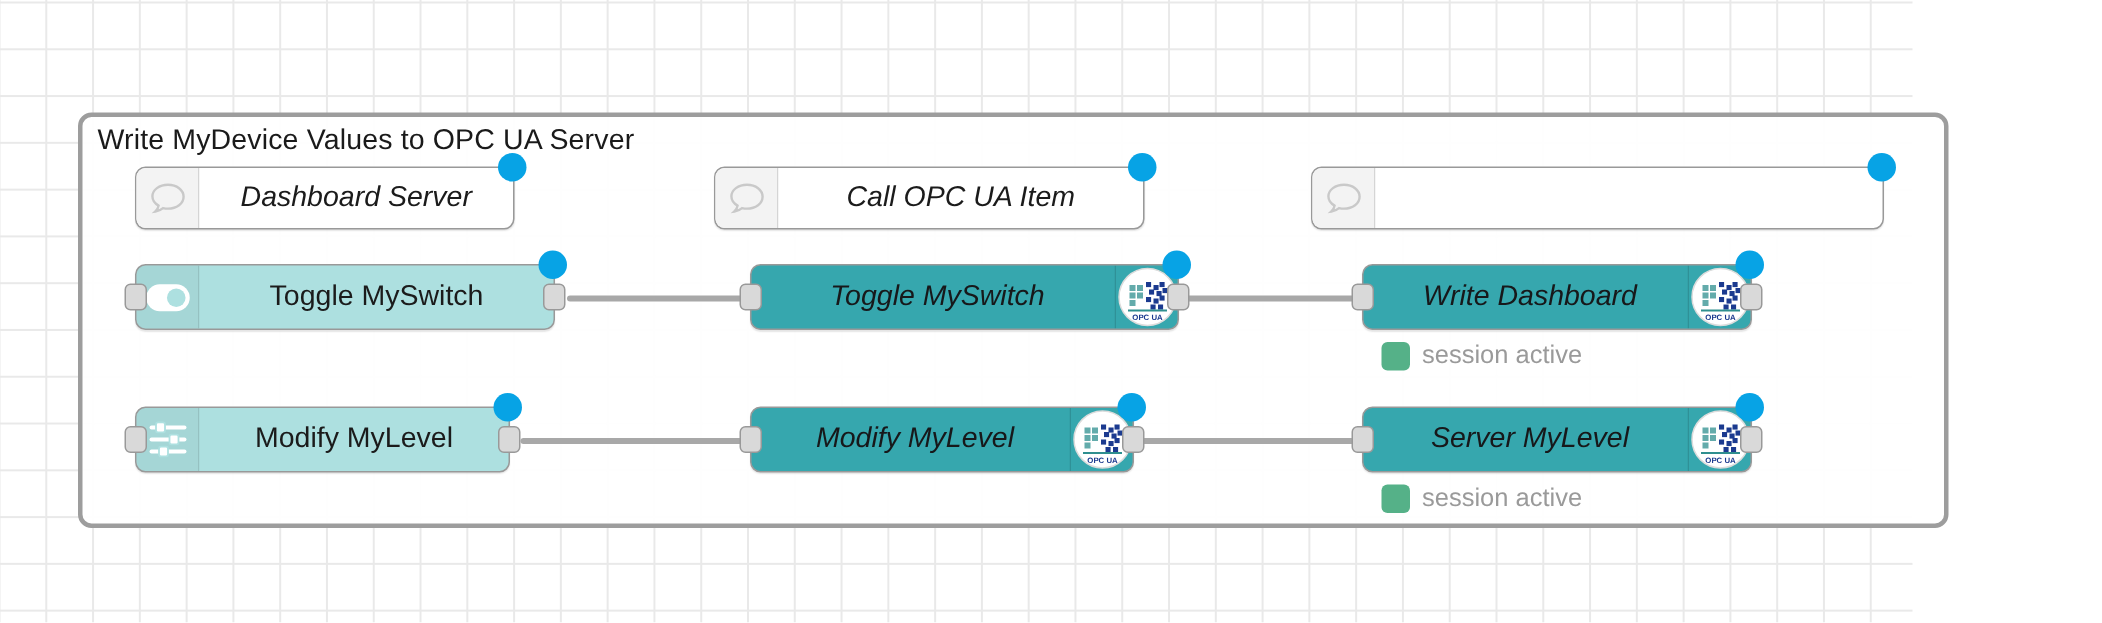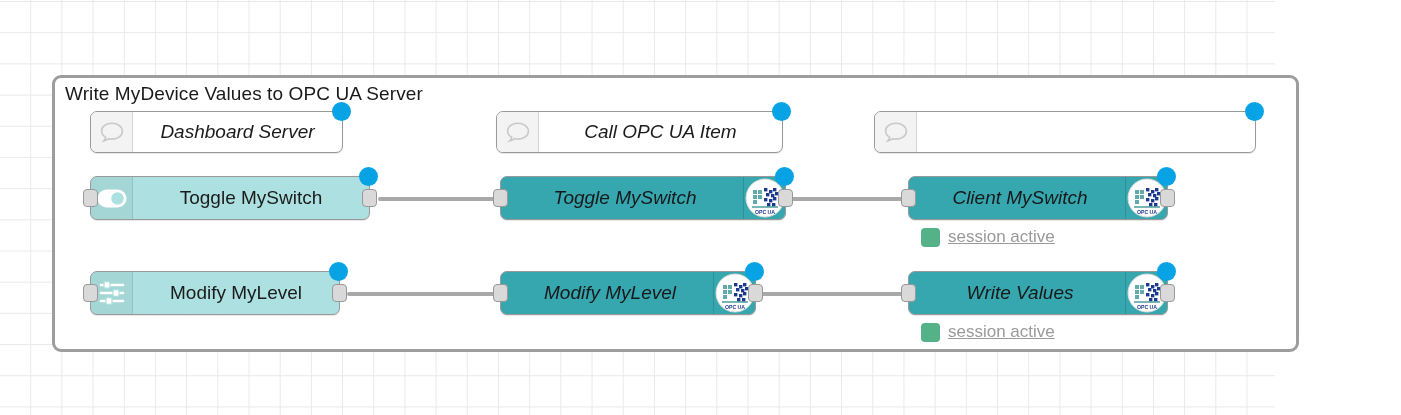--- a/index.html
+++ b/index.html
@@ -180,21 +180,20 @@
   .session-swatch {
     width: 19px;
     height: 19px;
     border-radius: 4px;
     background: #55b188;
   }
   .session-text {
     font-size: 17px;
     color: #9a9a9a;
     white-space: nowrap;
-    text-decoration: underline;
   }
 
   
   .icon-box svg { display: block; }
   .badge-box svg { display: block; }
 </style>
 </head>
 <body>
 
 <div id="canvas">
@@ -211,21 +210,21 @@
   <div class="node comment" style="left:90px; top:111px; width:253px;">
     <div class="icon-box">
       <svg width="26" height="24" viewBox="0 0 26 24">
         <path d="M13 3.2C7.2 3.2 2.6 6.6 2.6 10.9c0 2.5 1.6 4.8 4.1 6.2 -0.2 1.5 -1 2.9 -2.1 3.9 1.9 -0.3 3.7 -1.1 5.1 -2.3 1.0 0.25 2.1 0.4 3.3 0.4 5.8 0 10.4 -3.4 10.4 -7.9S18.8 3.2 13 3.2z" fill="none" stroke="#c9c9c9" stroke-width="1.6"></path>
       </svg>
     </div>
     <div class="node-label">Dashboard Server</div>
     <div class="status-dot"></div>
   </div>
 
-  <div class="node comment" style="left:496px; top:111px; width:287px;justify-content:space-between;">
+  <div class="node comment" style="left:476px; top:111px; width:287px;justify-content:space-between;">
     <div class="icon-box">
       <svg width="26" height="24" viewBox="0 0 26 24">
         <path d="M13 3.2C7.2 3.2 2.6 6.6 2.6 10.9c0 2.5 1.6 4.8 4.1 6.2 -0.2 1.5 -1 2.9 -2.1 3.9 1.9 -0.3 3.7 -1.1 5.1 -2.3 1.0 0.25 2.1 0.4 3.3 0.4 5.8 0 10.4 -3.4 10.4 -7.9S18.8 3.2 13 3.2z" fill="none" stroke="#c9c9c9" stroke-width="1.6"></path>
       </svg>
     </div>
     <div class="node-label">Call OPC UA Item</div>
     <div class="status-dot"></div>
   </div>
 
   <div class="node comment" style="left:874px; top:111px; width:382px;">
@@ -278,21 +277,21 @@
         <line x1="7" y1="29" x2="33" y2="29" stroke="#2f8f8f" stroke-width="1.3"></line>
         <text x="20" y="35.5" font-family="'Liberation Sans',sans-serif" font-size="5.2" fill="#1b3a8f" text-anchor="middle" font-weight="bold">OPC UA</text>
       </svg>
     </div>
     <div class="port in"></div>
     <div class="port out"></div>
     <div class="status-dot"></div>
   </div>
 
   <div class="node opcua" style="left:908px; top:176px; width:260px;">
-    <div class="node-label">Client MySwitch</div>
+    <div class="node-label">Write Dashboard</div>
     <div class="badge-box">
       <svg width="40" height="40" viewBox="0 0 40 40">
         <circle cx="20" cy="20" r="19" fill="#ffffff" stroke="#dcdcdc" stroke-width="1"></circle>
         <g fill="#2f8f8f" opacity="0.75">
           <rect x="8" y="12" width="4" height="4"></rect>
             <rect x="13" y="12" width="4" height="4"></rect>
           <rect x="8" y="17" width="4" height="4"></rect>
             <rect x="13" y="17" width="4" height="4"></rect>
           <rect x="8" y="22" width="4" height="4"></rect>
         </g>
@@ -372,21 +371,21 @@
         <line x1="7" y1="29" x2="33" y2="29" stroke="#2f8f8f" stroke-width="1.3"></line>
         <text x="20" y="35.5" font-family="'Liberation Sans',sans-serif" font-size="5.2" fill="#1b3a8f" text-anchor="middle" font-weight="bold">OPC UA</text>
       </svg>
     </div>
     <div class="port in"></div>
     <div class="port out"></div>
     <div class="status-dot"></div>
   </div>
 
   <div class="node opcua" style="left:908px; top:271px; width:260px;">
-    <div class="node-label">Write Values</div>
+    <div class="node-label">Server MyLevel</div>
     <div class="badge-box">
       <svg width="40" height="40" viewBox="0 0 40 40">
         <circle cx="20" cy="20" r="19" fill="#ffffff" stroke="#dcdcdc" stroke-width="1"></circle>
         <g fill="#2f8f8f" opacity="0.75">
           <rect x="8" y="12" width="4" height="4"></rect>
             <rect x="13" y="12" width="4" height="4"></rect>
           <rect x="8" y="17" width="4" height="4"></rect>
             <rect x="13" y="17" width="4" height="4"></rect>
           <rect x="8" y="22" width="4" height="4"></rect>
         </g>

